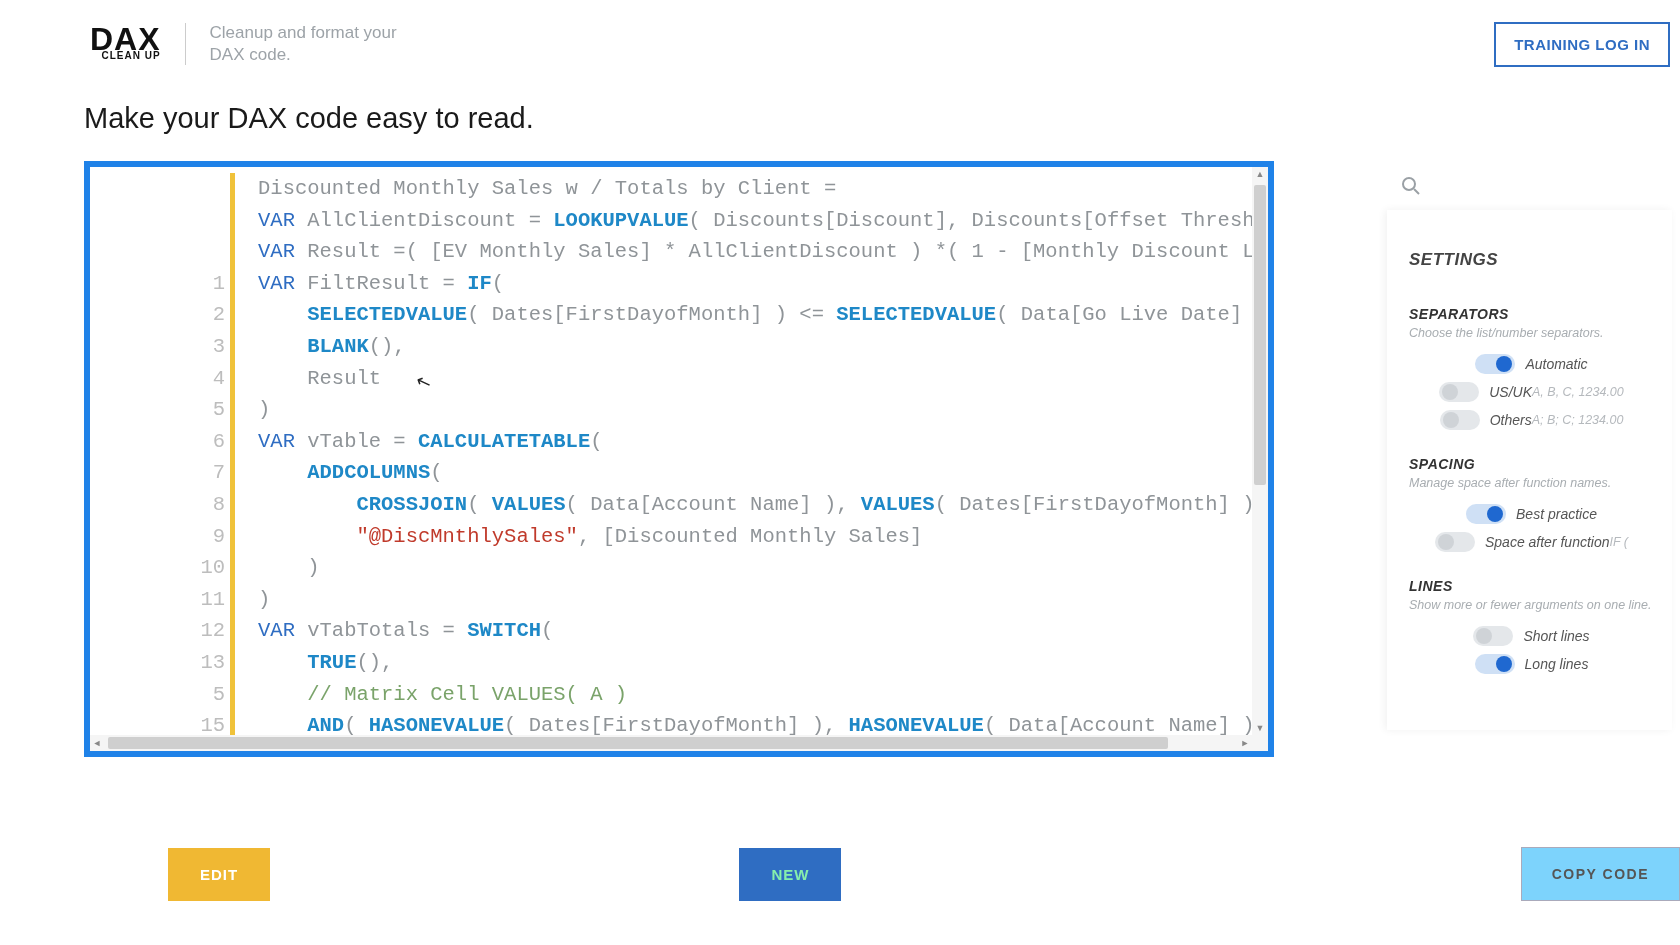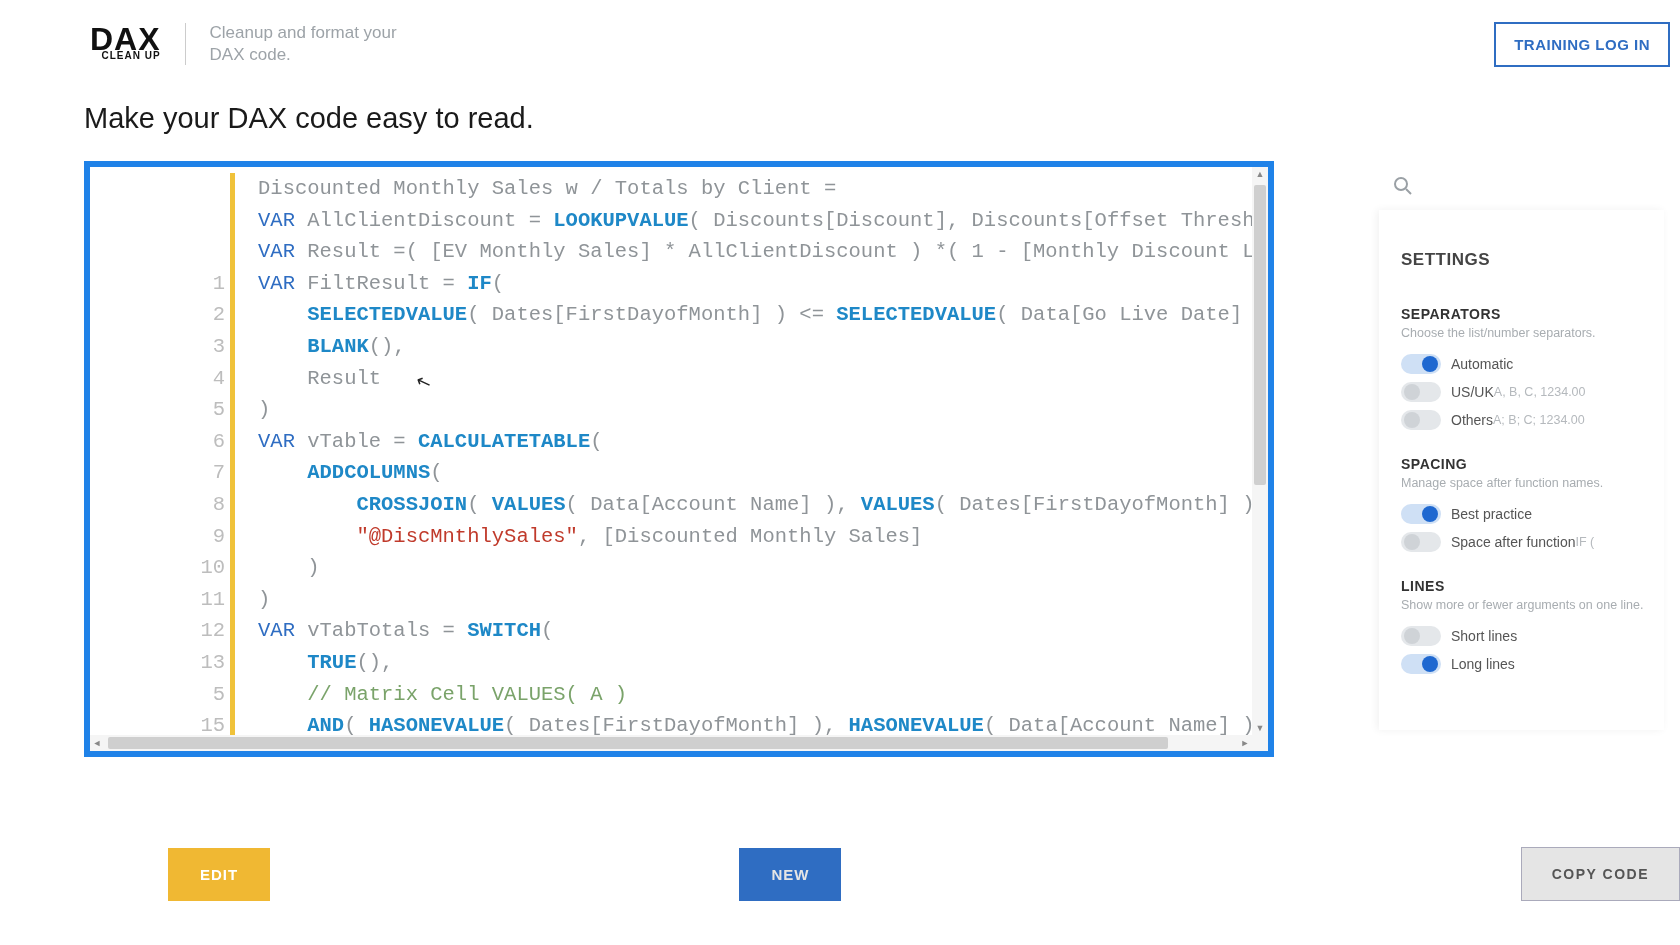--- a/index.html
+++ b/index.html
@@ -156,48 +156,49 @@
   }
   .btn {
     font-weight:700;
     font-size:15px;
     letter-spacing:1px;
     padding: 18px 32px;
     border:none;
     cursor:pointer;
   }
   .btn-edit { background:#f0b833; color:#fff; }
-  .btn-new { background:#2f6dc2; color:#e5e5e5; }
-  .btn-copy { background:#e5e5e5; border:1px solid #aab; color:#555; margin-left: 210px; padding:18px 30px; font-size:14px; letter-spacing:1.5px;}
+  .btn-new { background:#2f6dc2; color:#86efac; }
+  .btn-copy { background:#7dd3fc; border:1px solid #aab; color:#555; margin-left: 210px; padding:18px 30px; font-size:14px; letter-spacing:1.5px;}
 
   
   .panel {
     position:absolute;
     top: 210px;
-    right: 16px;
+    right: 8px;
     width: 285px;
     background:#fff;
     box-shadow: -2px 0 8px rgba(0,0,0,0.06);
     padding: 40px 18px 30px 22px;
     font-size: 14px;
+    font-style: italic;
   }
   .search-circle {
     position:absolute;
     top: -40px; left: 8px;
     width: 32px; height: 32px;
     display:flex; align-items:center; justify-content:center;
     color:#9aa0a5;
   }
   .panel-title {
     font-weight:800; color:#444; font-size:17px; letter-spacing:0.5px;
     margin-bottom: 36px;
   }
   .sec-title { font-weight:800; font-size:14px; color:#333; margin-bottom:4px; letter-spacing:0.5px;}
   .sec-sub { color:#a8adb1; font-size:12.5px; margin-bottom:10px;}
-  .opt-row { display:flex; align-items:center; justify-content:flex-start; padding:4px 0;}
+  .opt-row { display:flex; align-items:center; justify-content:center; padding:4px 0;}
   .opt-left { display:flex; align-items:center; gap:10px;}
   .opt-label { color:#555; font-size:14px;}
   .opt-hint { color:#b5b9bd; font-size:12.5px;}
   .toggle {
     width:40px; height:20px; border-radius:10px; position:relative; flex-shrink:0;
     background:#e4e7ea;
   }
   .toggle .knob {
     position:absolute; top:2px; width:16px; height:16px; border-radius:50%;
     background:#cfd3d7; left:3px;

